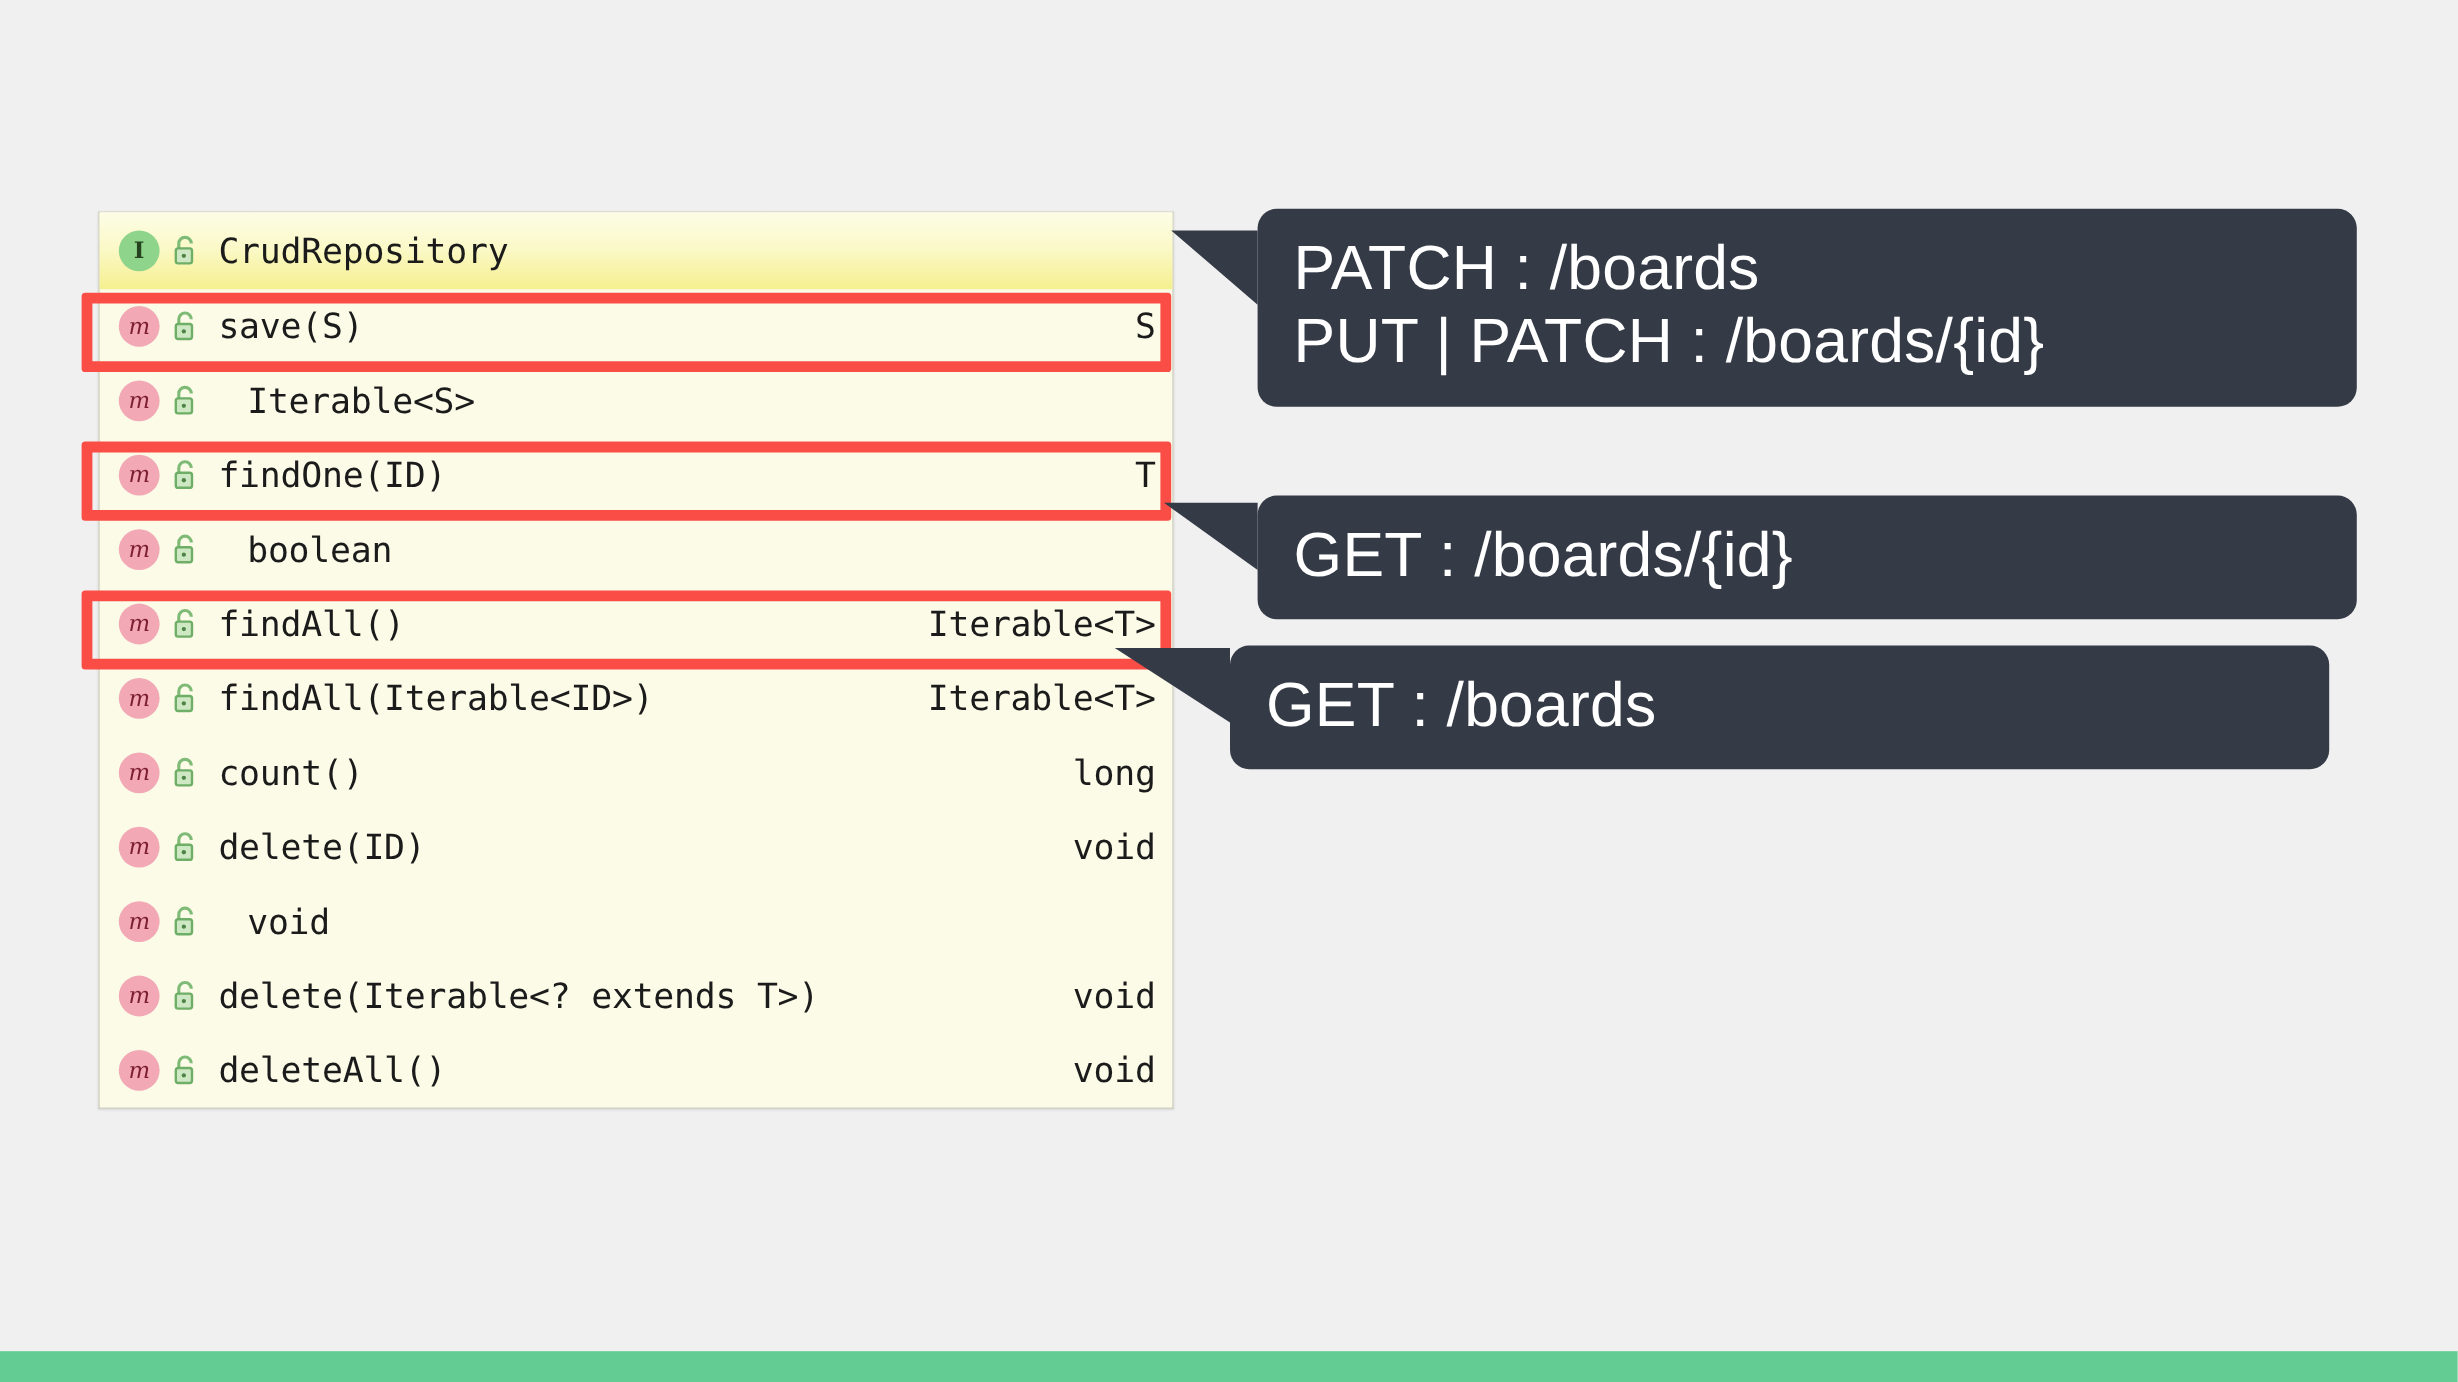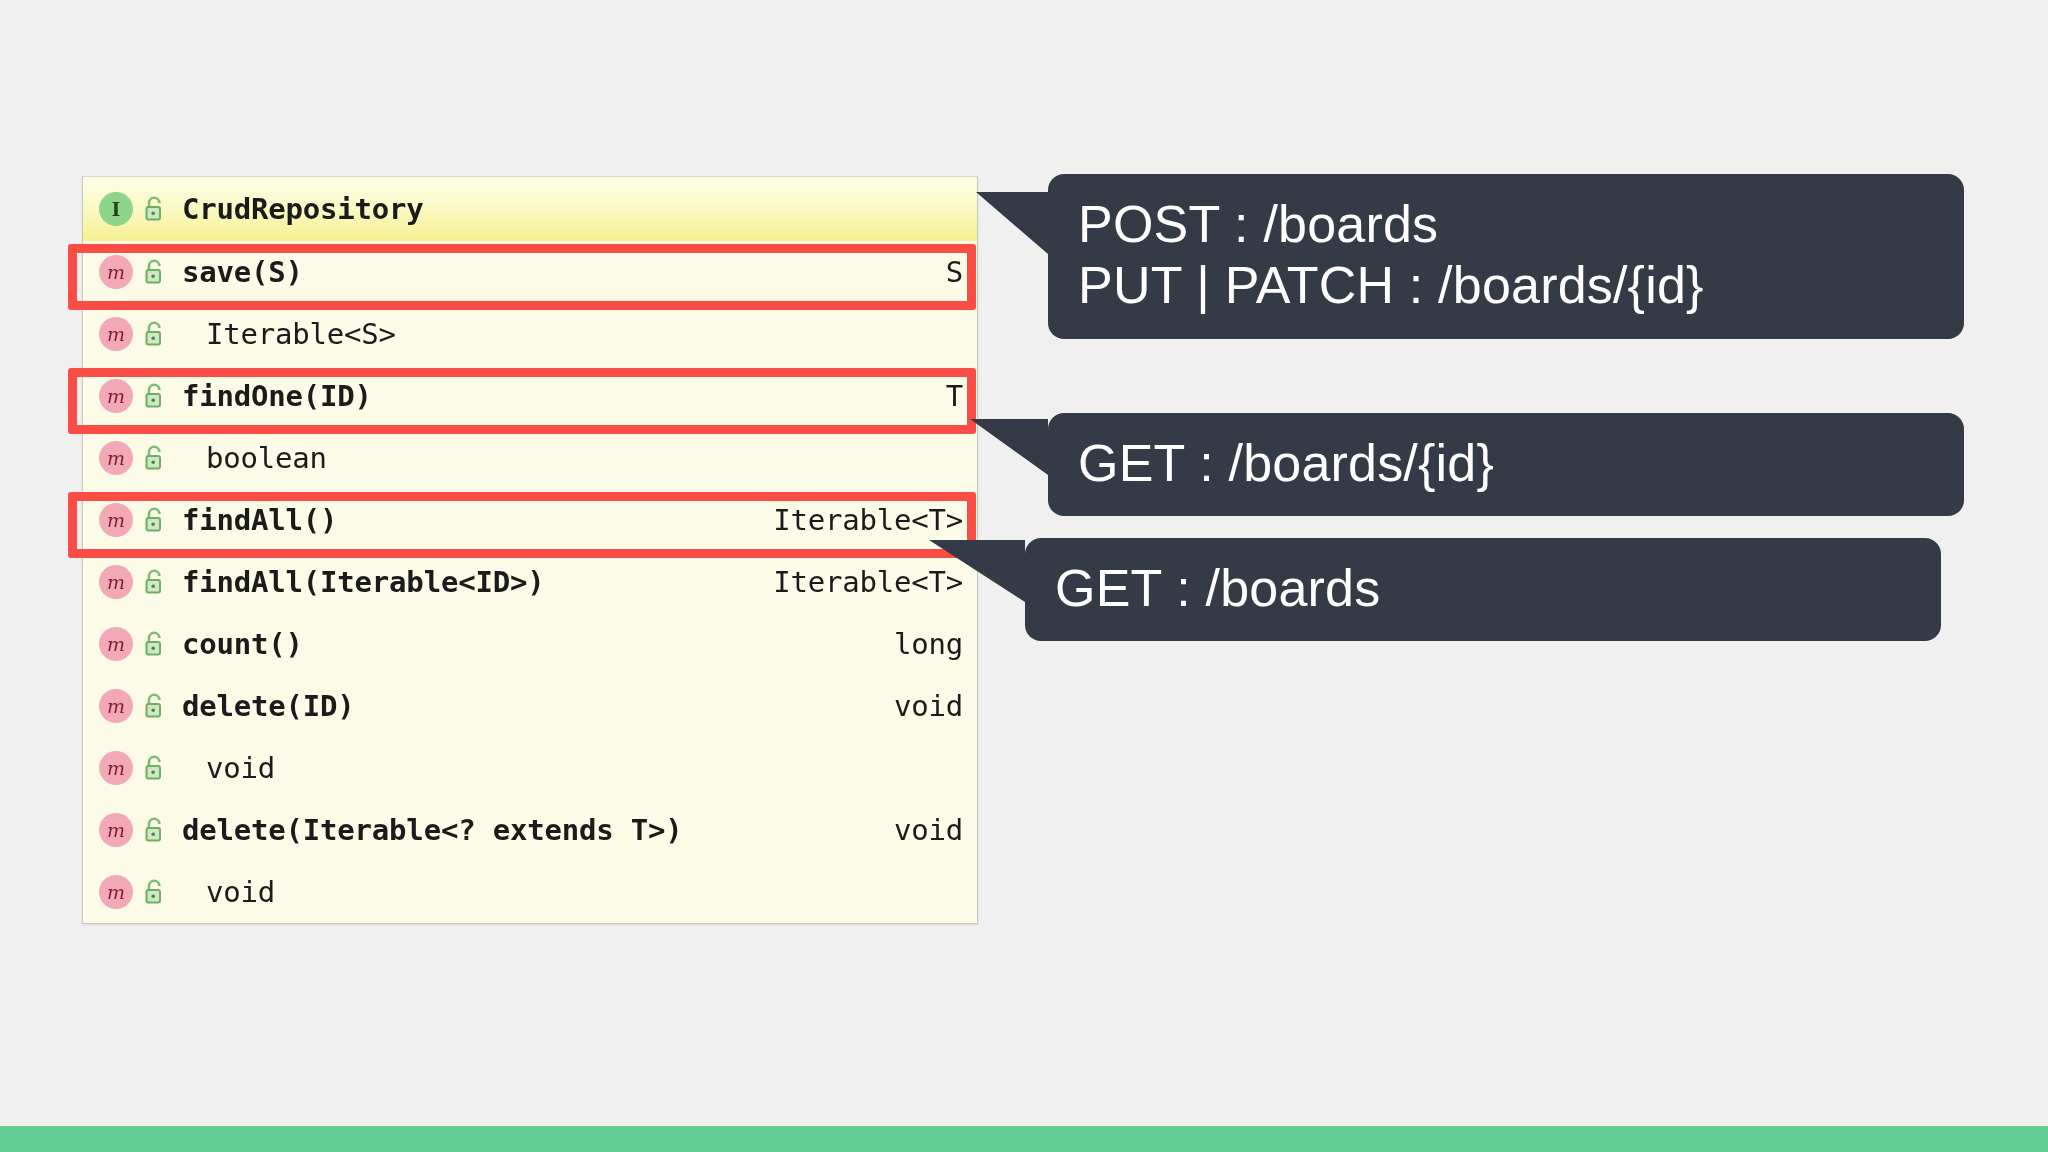--- a/index.html
+++ b/index.html
@@ -94,21 +94,20 @@
     margin-right: 14px;
     position: relative;
   }
   .icon-visibility svg { display: block; }
 
   .member-name {
     flex: 1 1 auto;
     overflow: hidden;
     text-overflow: clip;
     letter-spacing: -0.2px;
-    font-weight: bold;
   }
   .member-type {
     flex: 0 0 auto;
     margin-left: 24px;
     text-align: right;
     letter-spacing: -0.2px;
   }
 
   
   .highlight-box {
@@ -304,32 +303,33 @@
         </div>
         <div class="member-row">
           <span class="icon-kind kind-method">m</span>
           <span class="icon-visibility">
             <svg width="26" height="30" viewBox="0 0 26 30" aria-hidden="true">
               <path d="M7 13 V9 a5.2 5.2 0 0 1 10.4 0" fill="none" stroke="#7fbb76" stroke-width="2.6"></path>
               <rect x="4.5" y="13" width="13.5" height="12.5" rx="2" fill="#cfe8c4" stroke="#6fae66" stroke-width="2"></rect>
               <circle cx="11.2" cy="19.2" r="1.8" fill="#4f8448"></circle>
             </svg>
           </span>
+          <span class="member-name">deleteAll()</span>
           <span class="member-type">void</span>
         </div>
       </div>
   </div>
 
   <div class="highlight-box" id="hl-save" style="top: 244px; border-color: rgb(250, 77, 69);"></div>
   <div class="highlight-box" id="hl-findone" style="top: 368px; border-color: rgb(250, 77, 69);"></div>
   <div class="highlight-box" id="hl-findall" style="top: 492px; border-color: rgb(250, 77, 69);"></div>
 
   <div class="callout" id="callout-post" style="left: 1048px; top: 174px; width: 916px; background: rgb(52, 58, 70); color: rgb(255, 255, 255);">
     <span class="callout-tail"></span>
-    <span class="callout-line">POST : /boards</span>
+    <span class="callout-line">PATCH : /boards</span>
     <span class="callout-line">PUT | PATCH : /boards/{id}</span>
   </div>
 
   <div class="callout" id="callout-get-id" style="left: 1048px; top: 385px; width: 916px; background: rgb(52, 58, 70); color: rgb(255, 255, 255); margin-top: 28px;">
     <span class="callout-tail"></span>
     <span class="callout-line">GET : /boards/{id}</span>
   </div>
 
   <div class="callout" id="callout-get-all" style="left: 1025px; top: 538px; width: 916px; background: rgb(52, 58, 70); color: rgb(255, 255, 255);">
     <span class="callout-tail"></span>

